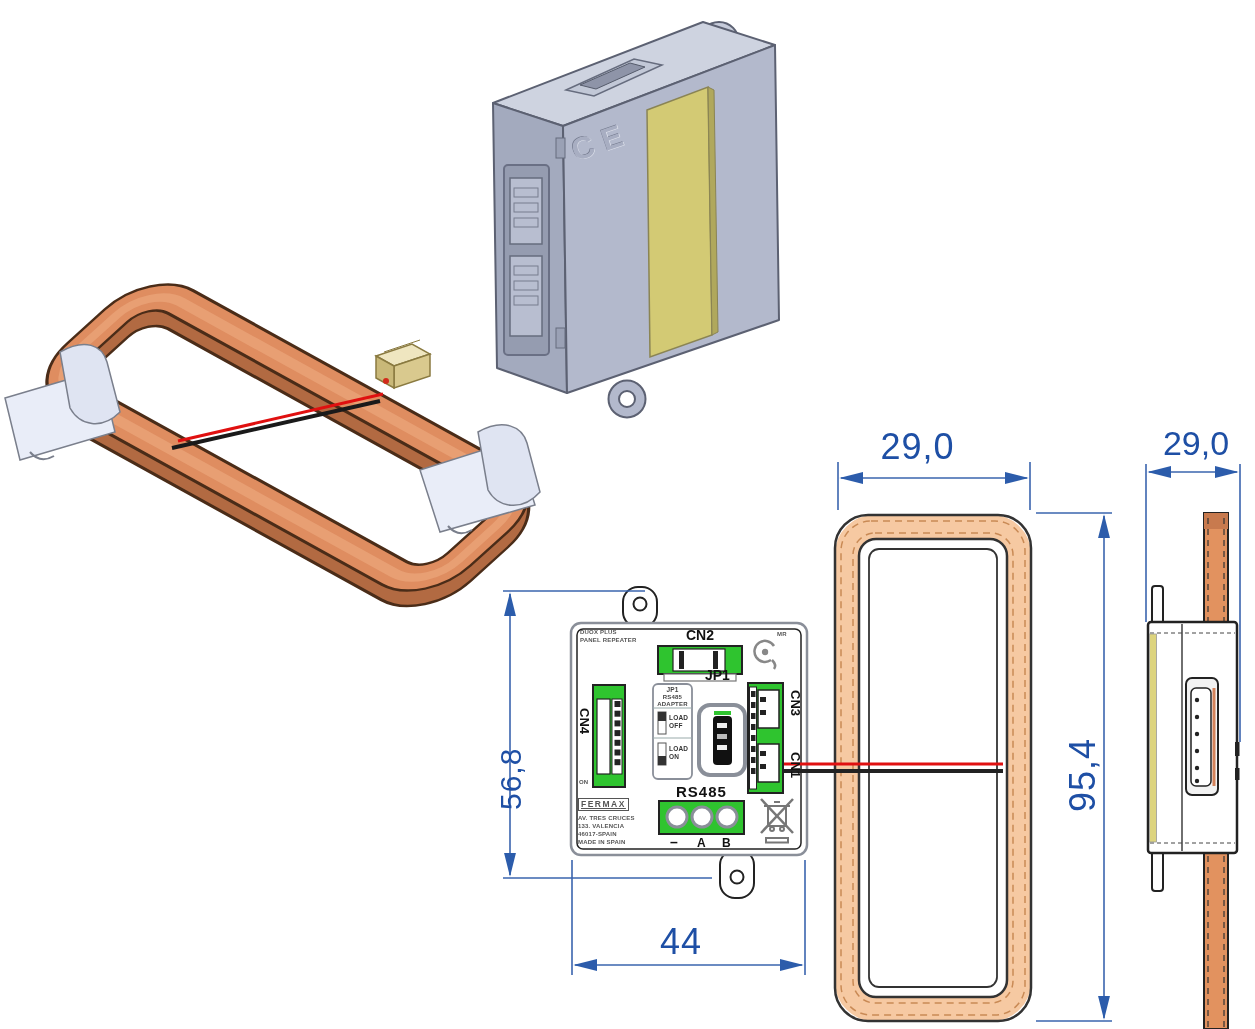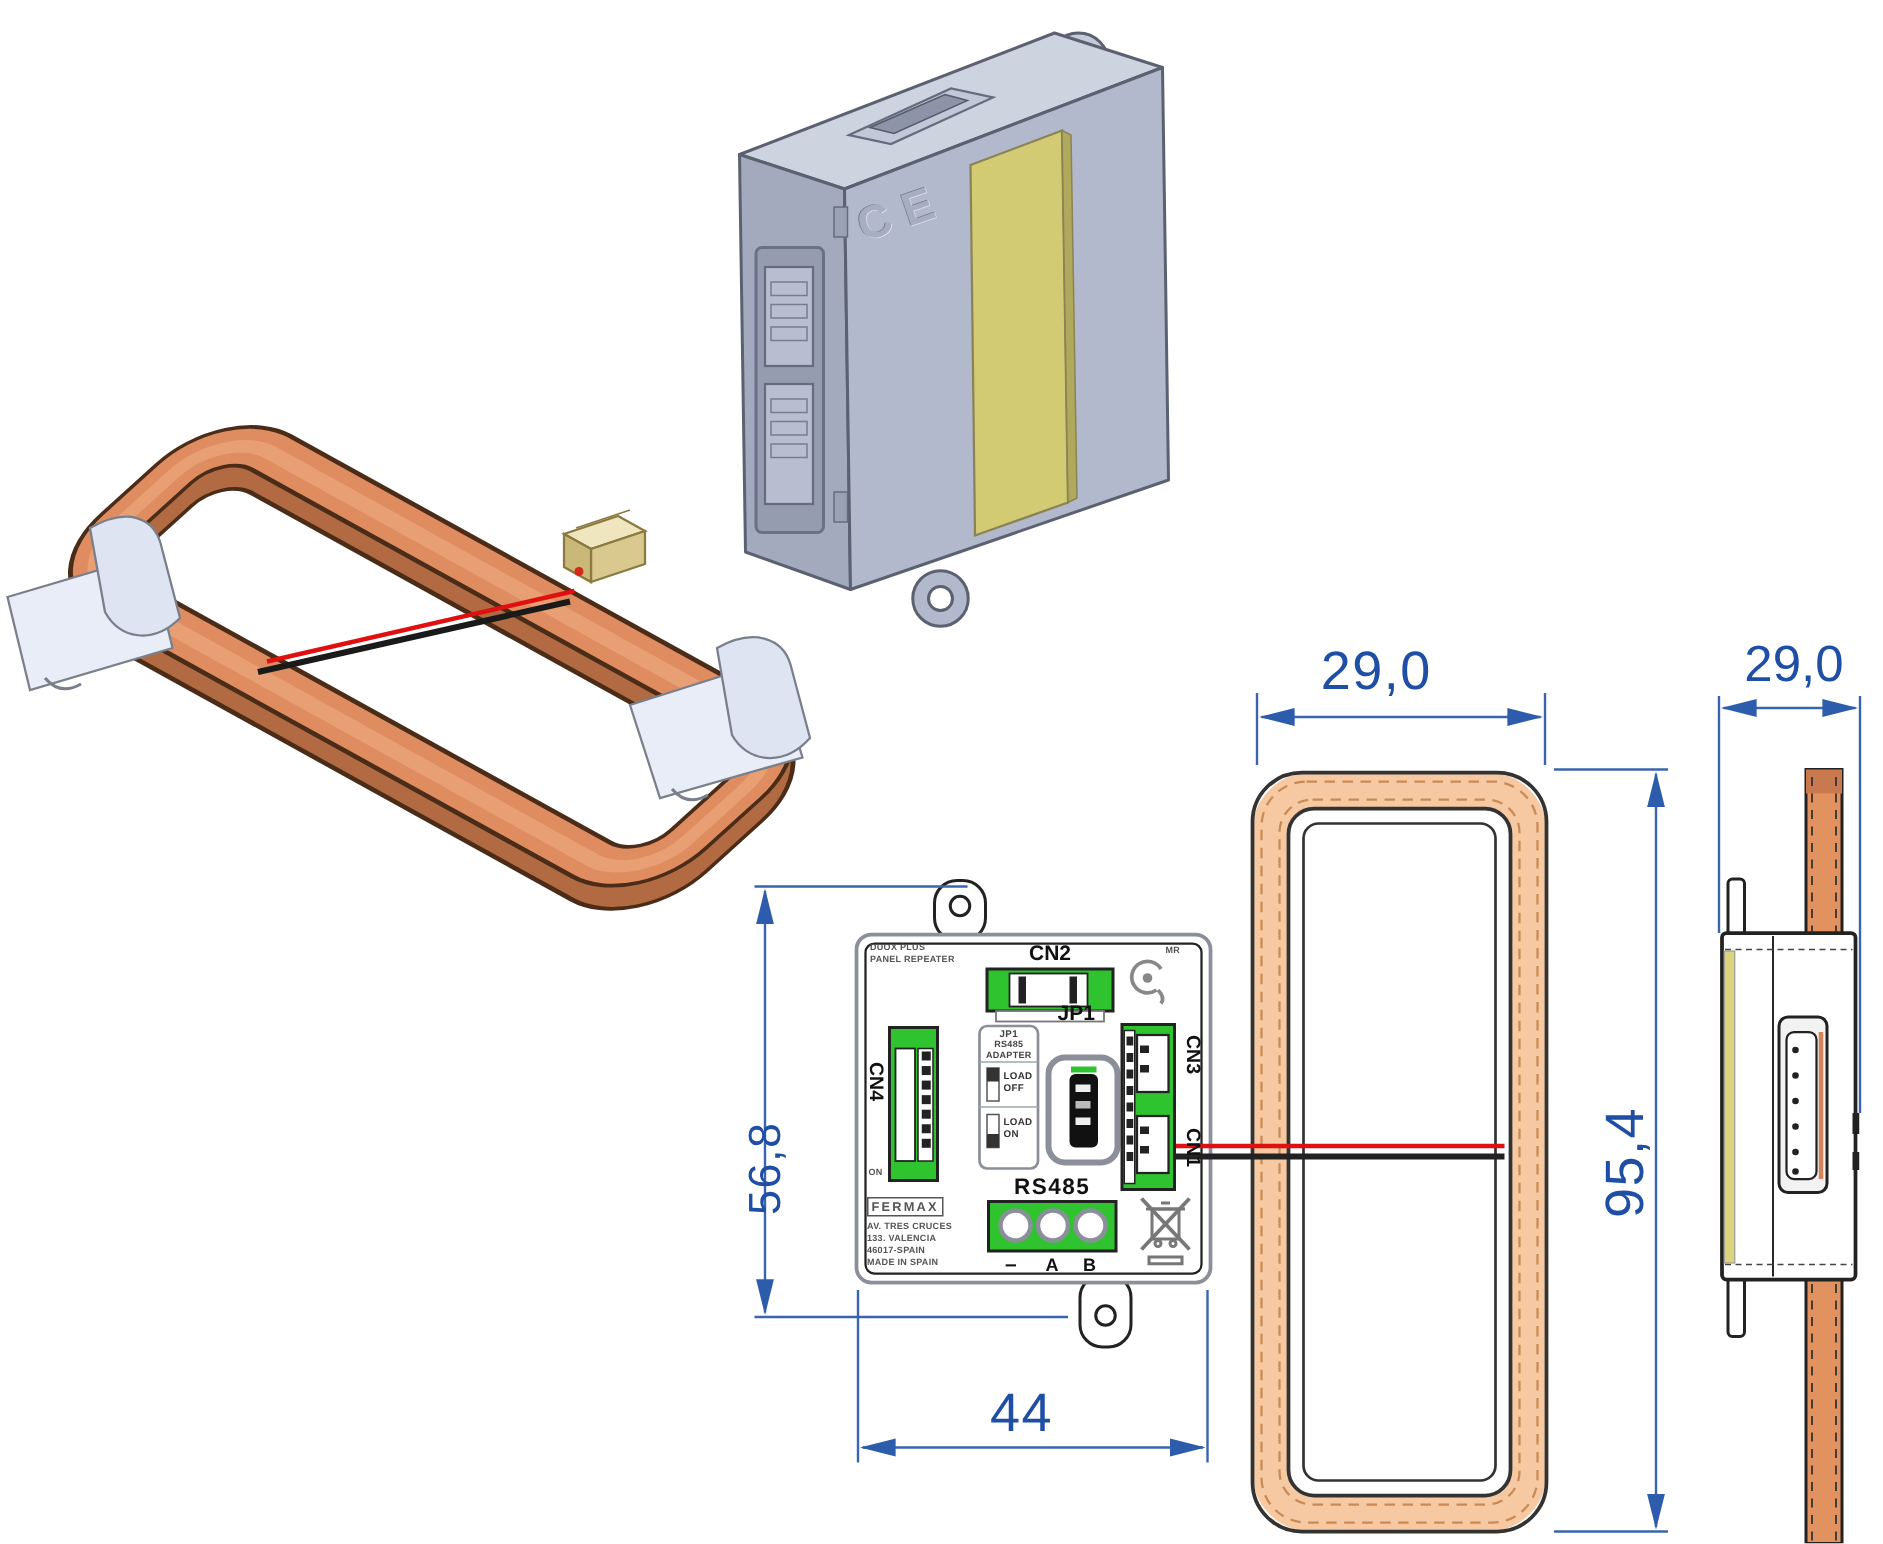--- a/index.html
+++ b/index.html
@@ -9,21 +9,21 @@
   .t{position:absolute;white-space:nowrap;}
   .dim{color:#1e4fa5;font-size:36px;font-weight:500;letter-spacing:1px;}
   .dim-sm{color:#1e4fa5;font-size:30px;font-weight:500;letter-spacing:1px;}
   .vup{transform:rotate(-90deg);transform-origin:left top;}
   .vdn{transform:rotate(90deg);transform-origin:left top;}
   .silk{color:#111;font-weight:bold;}
   .tiny{color:#555;font-weight:bold;font-size:6px;line-height:8px;letter-spacing:0.2px;}
   .ce{color:#a8aec2;font-size:31px;font-weight:bold;letter-spacing:9px;
       transform:rotate(-19deg);text-shadow:0.5px 0.5px 0 #e4e7f0,-0.5px -0.5px 0 #767c90;}
   .brandbox{border:1.5px solid #555;color:#555;font-weight:bold;font-size:8.5px;
-            letter-spacing:1.5px;padding:0 2px;line-height:11px;}
+            letter-spacing:1.5px;padding:0 2px;line-height:11px;text-decoration:underline;}
 </style>
 </head>
 <body>
 
 <div id="stage">
 
 <svg width="1255" height="1029" viewBox="0 0 1255 1029">
   <defs>
     <marker id="arr" viewBox="0 0 14 8" refX="13" refY="4" markerWidth="15" markerHeight="8.5" orient="auto-start-reverse">
       <path d="M14,4 L0,0.5 L0,7.5 Z" fill="#2c5cab"></path>

